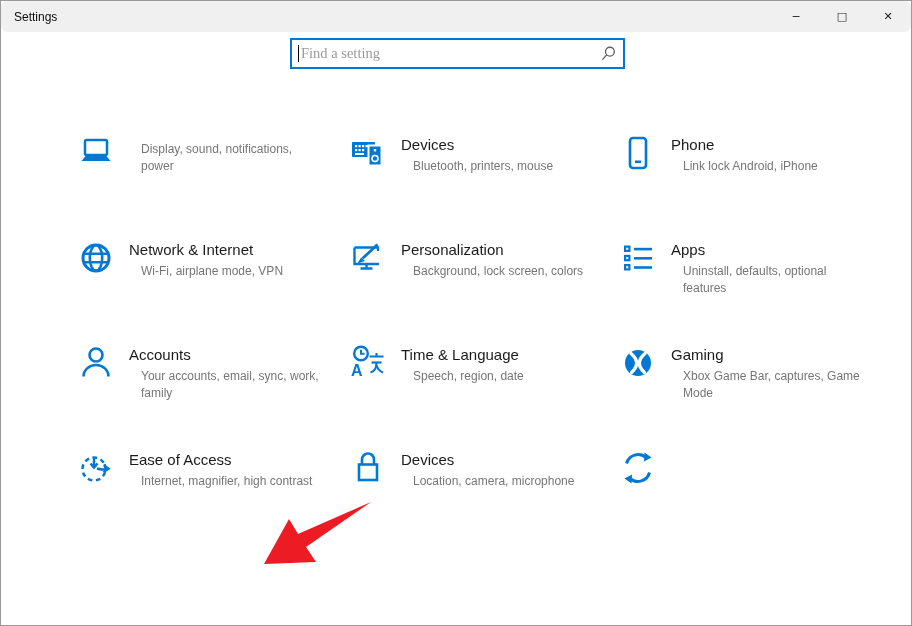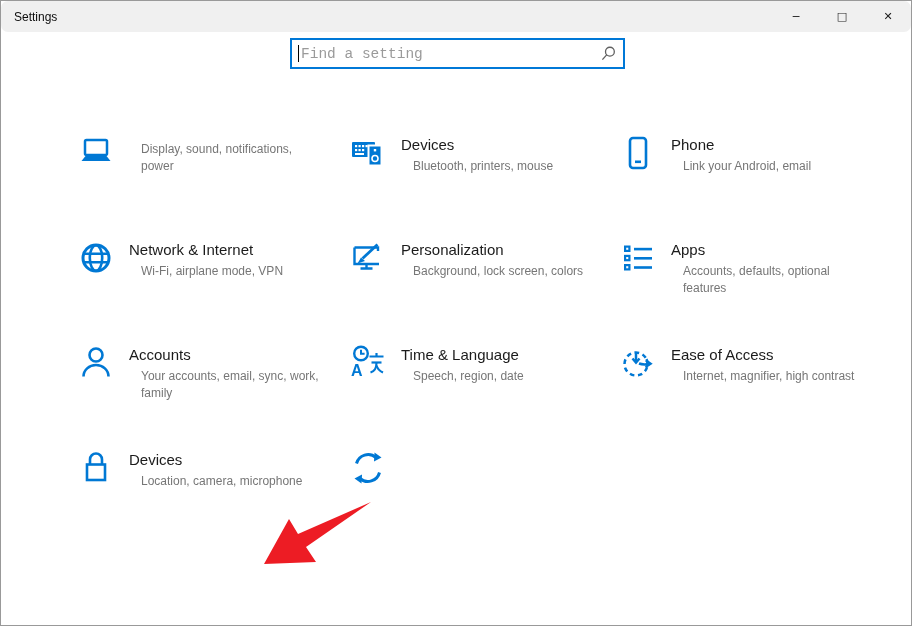--- a/index.html
+++ b/index.html
@@ -20,21 +20,21 @@
     width:46px;height:100%;display:flex;align-items:center;justify-content:center;
     font-size:11px;color:#1a1a1a;background:transparent;border:none;cursor:pointer;
     font-family:"DejaVu Sans",sans-serif;
   }
   
   .search-wrap{position:absolute;left:289px;top:37px;width:335px;height:31px;}
   .search-input{
     width:100%;height:100%;box-sizing:border-box;
     border:2px solid #0078d7;background:#fff;
     font-size:14.5px;color:#111;padding:0 30px 0 9px;outline:none;
-    font-family:Liberation Mono, monospace;
+    font-family:Liberation Serif, serif;
   }
   .search-input::placeholder{color:#9a9a9a;opacity:1;}
   .search-caret{position:absolute;left:8px;top:7px;width:1px;height:17px;background:#000;}
   .search-glass{position:absolute;right:9px;top:8px;width:15px;height:15px;}
   
   .grid{
     position:absolute;left:75px;top:135px;
     display:grid;grid-template-columns:272px 270px 266px;grid-auto-rows:105px;
   }
   .tile{display:flex;align-items:flex-start;cursor:pointer;}
@@ -113,21 +113,21 @@
 
   <div class="tile">
     <span class="ticon">
       <svg viewBox="0 0 40 40">
           <rect x="12" y="5" width="16" height="30" rx="3" fill="none" stroke="#0078d4" stroke-width="2.6"></rect>
           <rect x="17" y="27.5" width="6" height="2.6" fill="#0078d4"></rect>
         </svg>
     </span>
     <div>
         <div class="ttitle">Phone</div>
-    <div class="tsub">Link your Android, email</div>
+    <div class="tsub">Link lock Android, iPhone</div>
       </div>
   </div>
 
   <div class="tile">
     <span class="ticon">
       <svg viewBox="0 0 40 40" fill="none" stroke="#0078d4">
         <circle cx="20" cy="20" r="13" stroke-width="3"></circle>
         <ellipse cx="20" cy="20" rx="6.2" ry="12.8" stroke-width="2.6"></ellipse>
         <path d="M7.6 15.8 h24.8 M7.6 24.2 h24.8" stroke-width="2.6"></path>
       </svg>
@@ -166,21 +166,21 @@
         </g>
         <g fill="#fff">
           <rect x="8.2" y="9.7" width="2.1" height="2.1"></rect>
             <rect x="8.2" y="19" width="2.1" height="2.1"></rect>
             <rect x="8.2" y="28.2" width="2.1" height="2.1"></rect>
         </g>
       </svg>
     </span>
     <div>
         <div class="ttitle">Apps</div>
-    <div class="tsub">Accounts, defaults, optional features</div>
+    <div class="tsub">Uninstall, defaults, optional features</div>
       </div>
   </div>
 
   <div class="tile">
     <span class="ticon">
       <svg viewBox="0 0 40 40" fill="none" stroke="#0078d4" stroke-width="2.6">
         <circle cx="20" cy="12" r="6.5"></circle>
         <path d="M7.5 33.5 a12.5 11.5 0 0 1 25 0"></path>
       </svg>
     </span>
@@ -203,20 +203,33 @@
           <path d="M28.5 22.5 c1 3.5 3 5.5 6.5 7"></path>
         </g>
       </svg>
     </span>
     <div>
         <div class="ttitle">Time &amp; Language</div>
     <div class="tsub">Speech, region, date</div>
       </div>
   </div>
 
+  <div class="tile">
+    <span class="ticon">
+      <svg viewBox="0 0 40 40">
+        <circle cx="20" cy="20" r="13" fill="#0078d4"></circle>
+        <path d="M13 10.5 Q24 20 13.5 29.5" stroke="#fff" stroke-width="3.4" fill="none" stroke-linecap="round"></path>
+        <path d="M27 10.5 Q16 20 26.5 29.5" stroke="#fff" stroke-width="3.4" fill="none" stroke-linecap="round"></path>
+      </svg>
+    </span>
+    <div>
+        <div class="ttitle">Gaming</div>
+    <div class="tsub">Xbox Game Bar, captures, Game Mode</div>
+      </div>
+  </div>
 
   <div class="tile">
     <span class="ticon">
       <svg viewBox="0 0 40 40" fill="none" stroke="#0078d4">
         <circle cx="18" cy="21" r="11.5" stroke-width="2.5" stroke-dasharray="4.6 3.6" transform="rotate(-25 18 21)"></circle>
         <path d="M18 9.5 v9.5" stroke-width="2.5"></path>
         <path d="M14.5 15.5 L18 19.5 L21.5 15.5" stroke-width="2.5"></path>
         <path d="M21 20.5 q4 1.5 10 0.5" stroke-width="2.5"></path>
         <path d="M28 17.5 L32.5 20.7 L27.5 24" stroke-width="2.5"></path>
       </svg>

